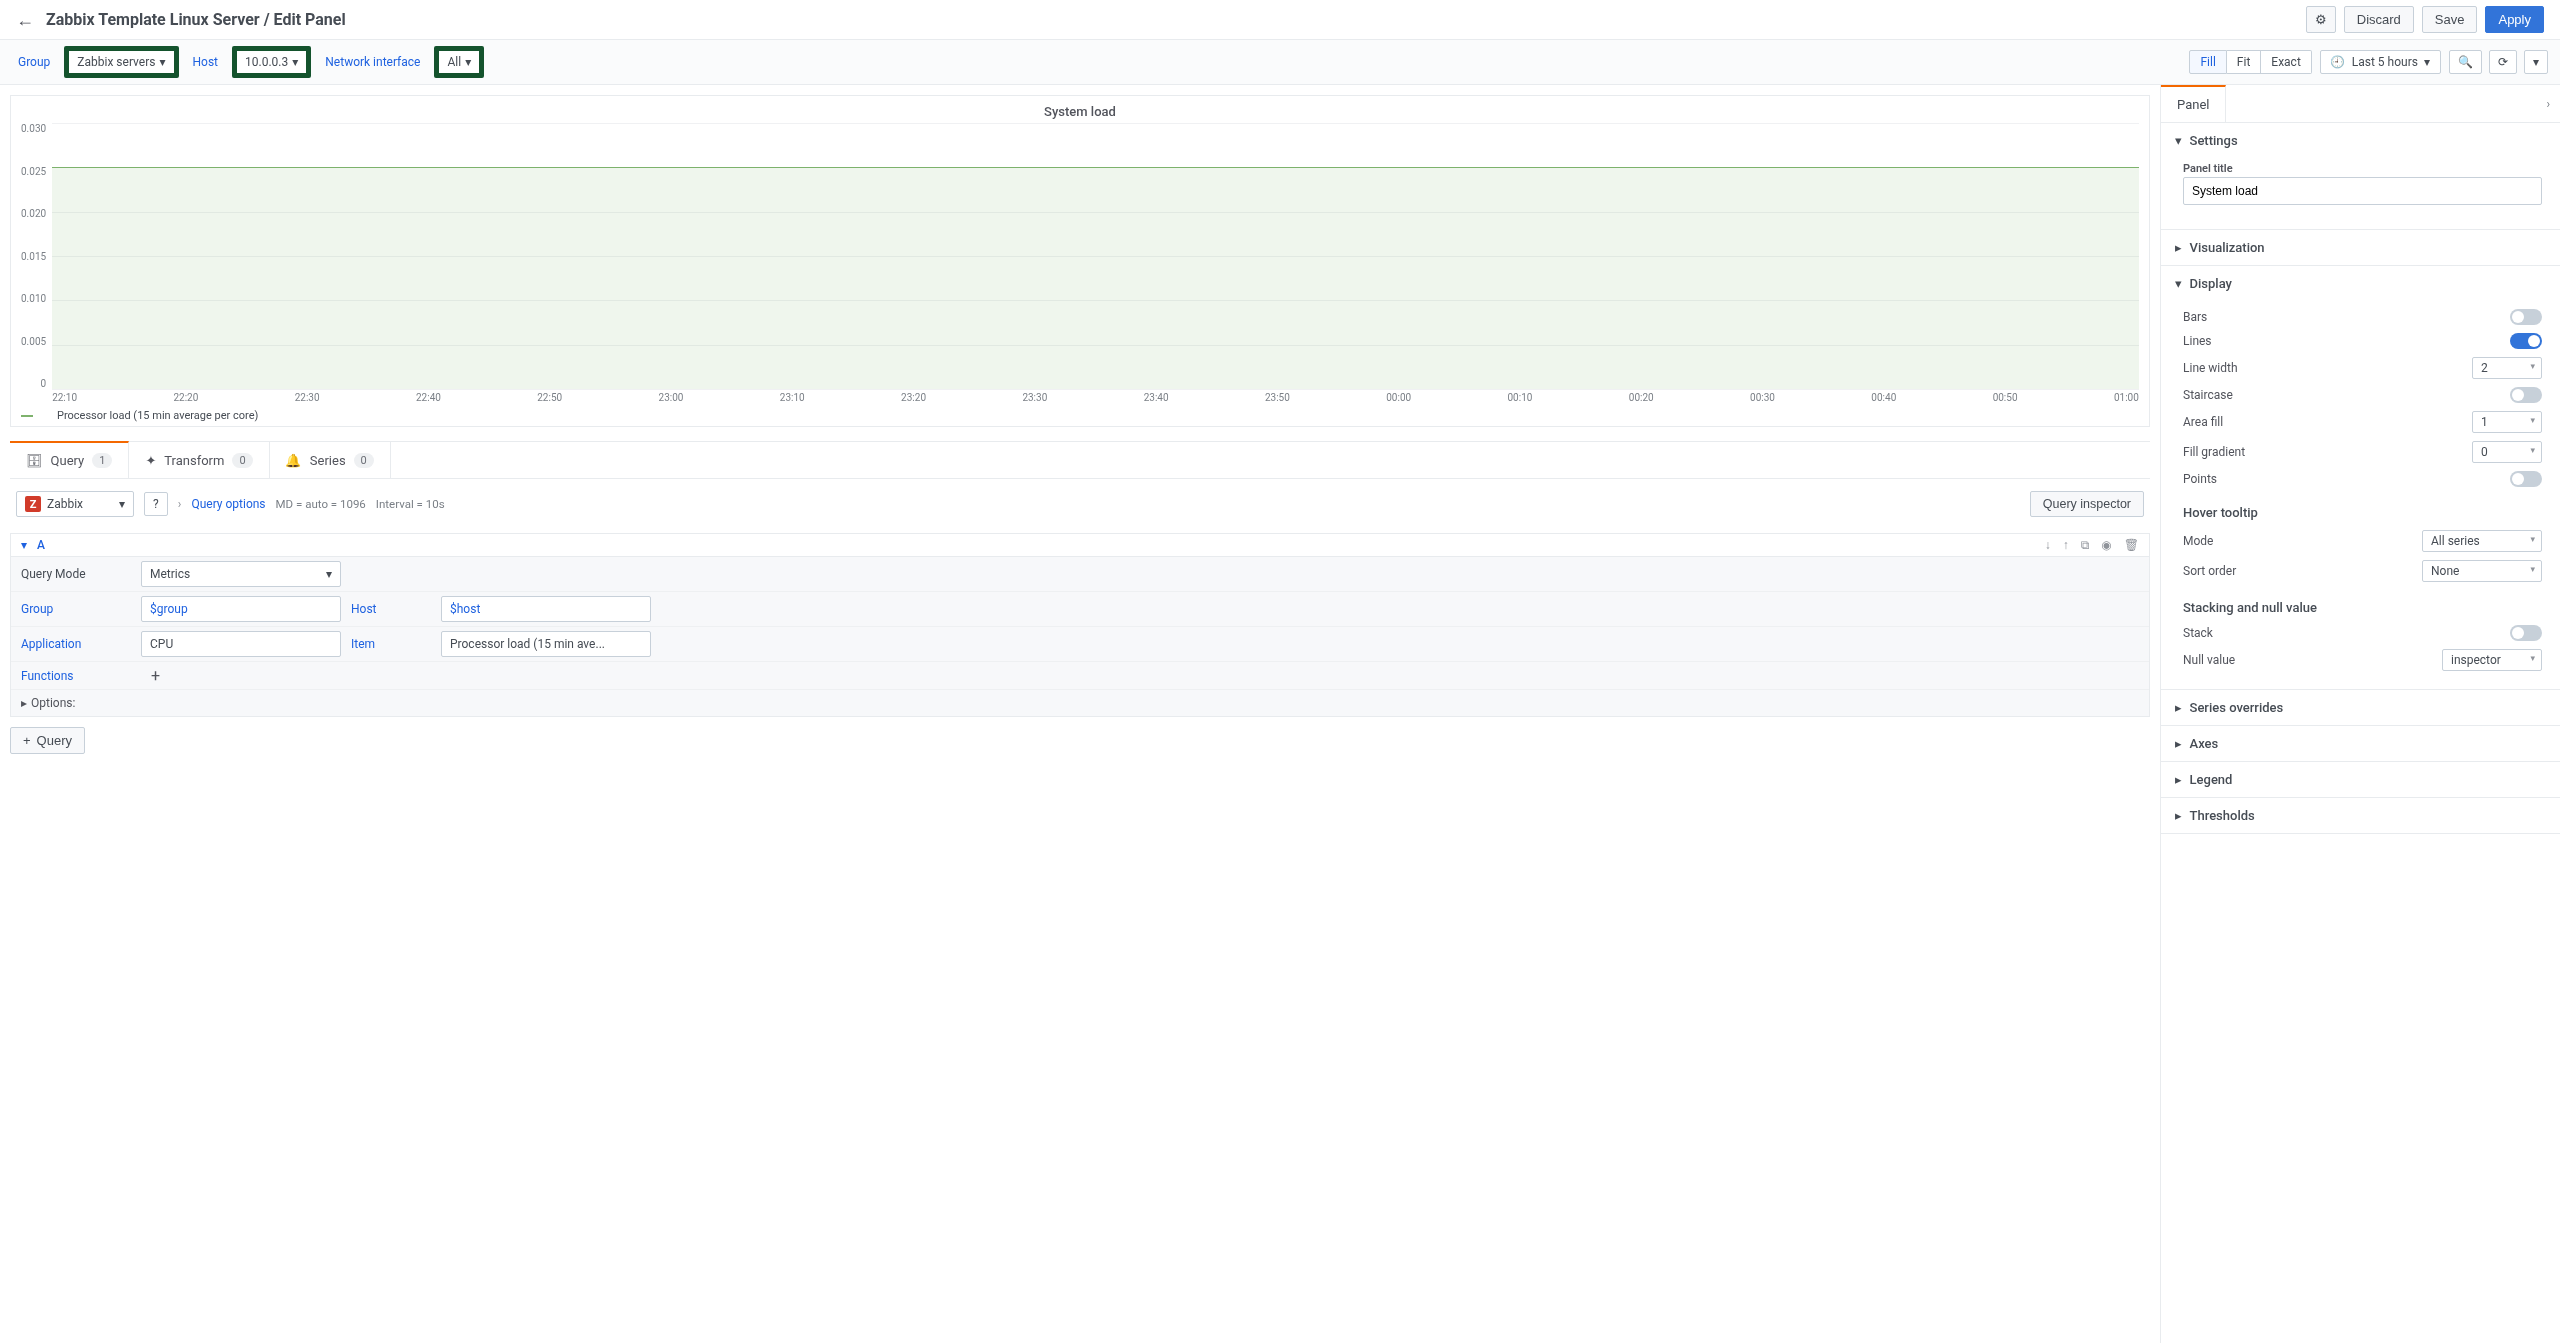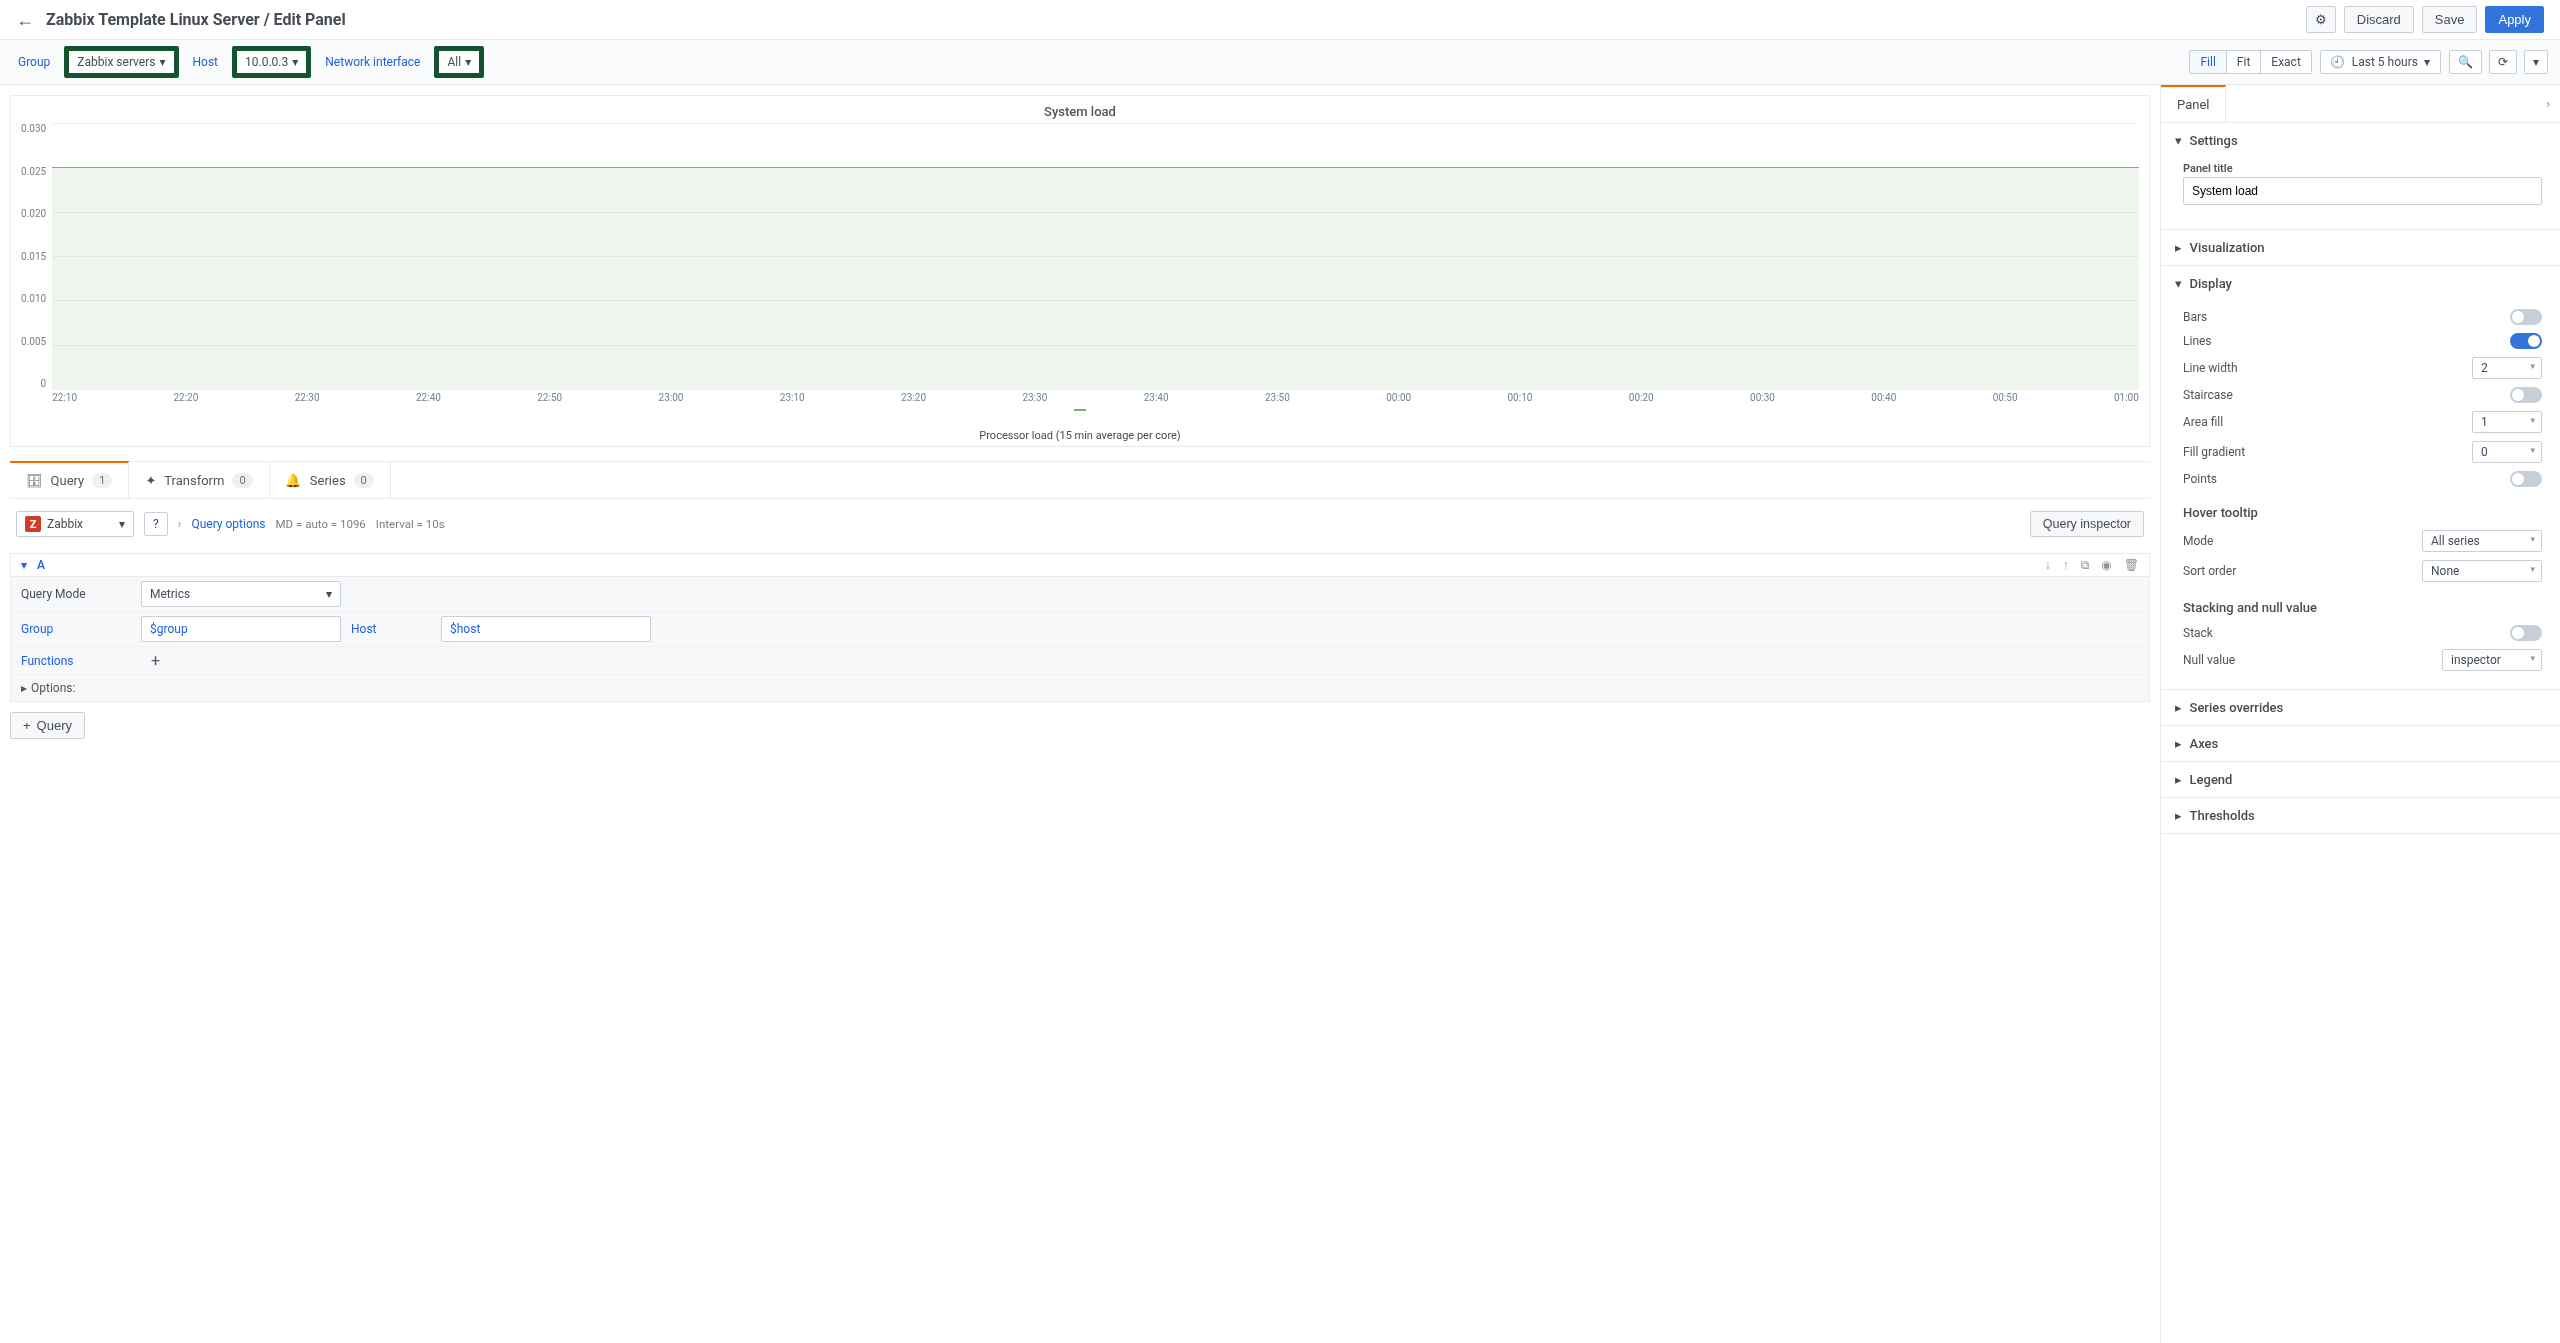--- a/index.html
+++ b/index.html
@@ -33,21 +33,21 @@
 
 .chart-panel { background: #fff; border: 1px solid #e8ebee; flex: 0 0 auto; padding: 8px 10px 4px 10px; }
 .chart-title { text-align: center; font-size: 13px; font-weight: 500; color: #52545c; margin-bottom: 4px; }
 .chart-body { display: flex; height: 280px; }
 .y-axis { display: flex; flex-direction: column; justify-content: space-between; align-items: flex-end; padding-right: 6px; font-size: 10px; color: #7b8087; padding-bottom: 14px;}
 .plot { flex: 1; position: relative; }
 .grid-line { position: absolute; left: 0; right: 0; border-top: 1px solid #f0f1f3; }
 .data-line { position: absolute; left: 0; right: 0; border-top: 1px solid #7eb26d; }
 .data-fill { position: absolute; left: 0; right: 0; bottom: 14px; background: rgba(126,178,109,0.12); }
 .x-axis { position: absolute; bottom: 0; left: 0; right: 0; display: flex; justify-content: space-between; font-size: 10px; color: #7b8087; }
-.legend { margin-top: 6px; font-size: 11px; display: flex; align-items: center; gap: 18px; flex-direction: column; }
+.legend { margin-top: 6px; font-size: 11px; display: flex; align-items: center; gap: 24px; }
 .legend-dash { width: 12px; height: 0; border-top: 2px solid #7eb26d; display: inline-block; }
 
 .tabs-row { display: flex; border-top: 1px solid #e8ebee; border-bottom: 1px solid #e8ebee; margin-top: 14px; background: #fff; }
 .tab { padding: 10px 16px; border-right: 1px solid #e8ebee; display: flex; align-items: center; gap: 8px; cursor: pointer; font-size: 13px; color: #52545c; }
 .tab.active { border-top: 2px solid #f46800; margin-top: -1px; background: #fff; }
 .tab-badge { background: #eef0f2; border-radius: 8px; padding: 1px 7px; font-size: 11px; color: #6c6f76; }
 
 .query-header { display: flex; align-items: center; justify-content: space-between; padding: 6px 6px; margin-top: 6px; }
 .ds-select { display: inline-flex; align-items: center; gap: 6px; border: 1px solid #c7d0d9; padding: 4px 8px; border-radius: 2px; background: #fff; cursor: pointer; }
 .ds-logo { width: 16px; height: 16px; background: #d13b2a; color: #fff; display: inline-flex; align-items: center; justify-content: center; font-weight: 700; font-size: 11px; border-radius: 2px; }
@@ -271,20 +271,30 @@
           <div class="form-cell form-label">Group</div>
           <div class="form-cell" style="padding:4px 0;">
               <div class="form-input link-val">$group</div>
             </div>
           <div class="form-cell form-label" style="width:100px">Host</div>
           <div class="form-cell" style="padding:4px 0;">
               <div class="form-input link-val wide">$host</div>
             </div>
         </div>
         <div class="form-row">
+          <div class="form-cell form-label">Application</div>
+          <div class="form-cell" style="padding:4px 0;">
+              <div class="form-input">CPU</div>
+            </div>
+          <div class="form-cell form-label" style="width:100px">Item</div>
+          <div class="form-cell" style="padding:4px 0;">
+              <div class="form-input wide">Processor load (15 min ave...</div>
+            </div>
+        </div>
+        <div class="form-row">
           <div class="form-cell form-label">Functions</div>
           <div class="form-cell" style="padding:4px 10px; font-size:16px; color:#52545c; cursor:pointer;">+</div>
         </div>
         <div class="options-row">
           <span>▸</span>
           <span>Options:</span>
         </div>
       </div>
     </div>
 

